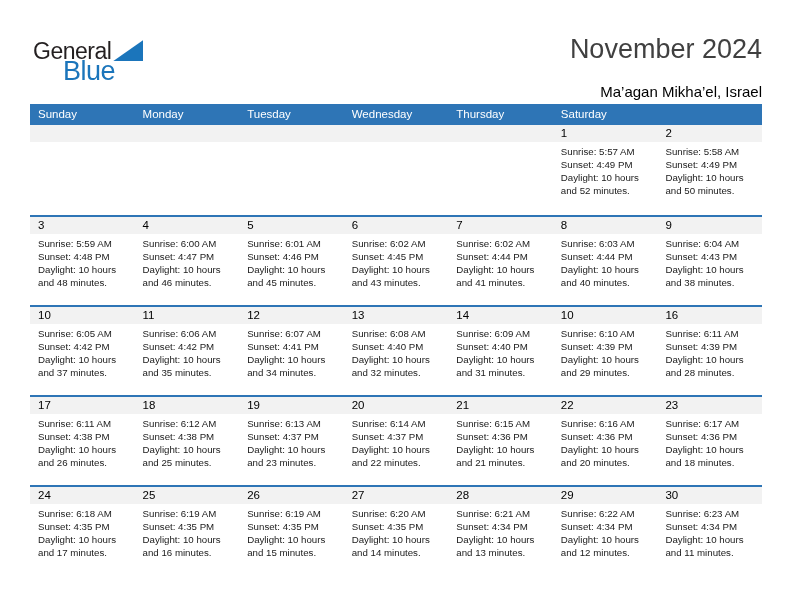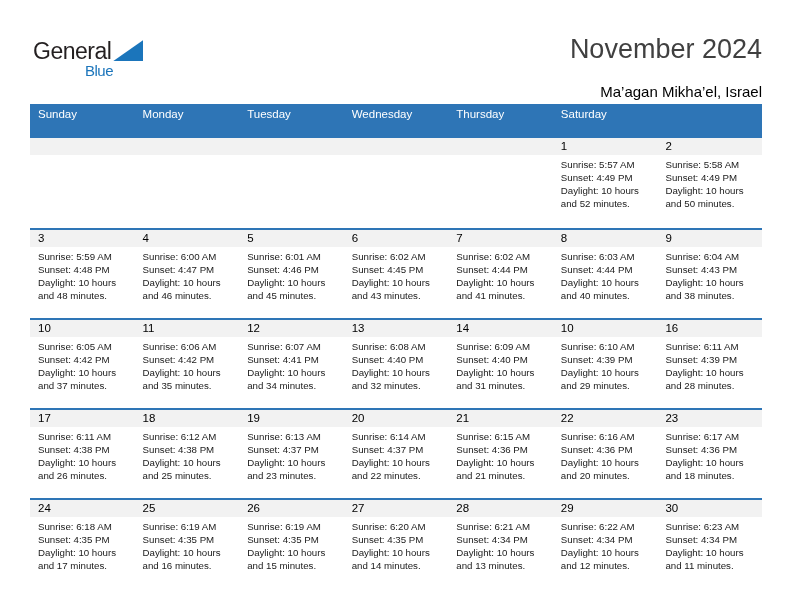--- a/index.html
+++ b/index.html
@@ -7,28 +7,28 @@
     width:792px;height:612px;background:#ffffff;position:relative;
     font-family:"Liberation Sans", sans-serif;color:#1a1a1a;overflow:hidden;
   }
   .page-header{position:absolute;left:30px;right:30px;top:34px;height:66px;}
   
   .logo{position:absolute;left:3px;top:6px;}
   .logo-row1{display:flex;align-items:center;}
   .logo-general{font-size:23px;color:#231f20;letter-spacing:-0.5px;line-height:20px;}
   .logo-triangle{width:30px;height:21px;background:var(--logo-blue);margin-left:2px;margin-bottom:1px;
     clip-path:polygon(100% 0, 100% 100%, 0 100%);}
-  .logo-blue-word{font-size:15px;color:var(--logo-blue);letter-spacing:-0.5px;line-height:18px;margin-left:52px;}
+  .logo-blue-word{font-size:27px;color:var(--logo-blue);letter-spacing:-0.5px;line-height:18px;margin-left:30px;}
   
   .title-block{position:absolute;right:0;top:0;text-align:right;}
   .month-title{font-size:27px;color:#404040;line-height:30px;}
   .location-subtitle{font-size:15px;color:#000000;line-height:20px;margin-top:18px;text-align:right;}
   
   .calendar{position:absolute;left:30px;top:104px;width:732px;}
-  .weekday-row{display:grid;grid-template-columns:repeat(7,1fr);background:var(--header-bg);height:34px;}
+  .weekday-row{display:grid;grid-template-columns:repeat(7,1fr);background:var(--header-bg);height:21px;}
   .weekday{color:#ffffff;font-size:11.5px;line-height:21px;padding-left:8px;overflow:hidden;white-space:nowrap;}
   .week-row{display:grid;grid-template-columns:repeat(7,1fr);height:90px;box-sizing:border-box;}
   .week-row + .week-row{border-top:2px solid var(--row-line);}
   .cell{overflow:hidden;}
   .date-band{background:var(--date-band-bg);height:17px;line-height:17px;font-size:11.5px;color:#000000;padding-left:8px;}
   .details{padding:3px 6px 0 8px;font-size:9.7px;line-height:13px;color:#1a1a1a;}
 </style>
 </head>
 <body style="--header-bg: #2E75B6; --row-line: #2E75B6; --date-band-bg: #F2F2F2; --logo-blue: #1B75BB;">
 

